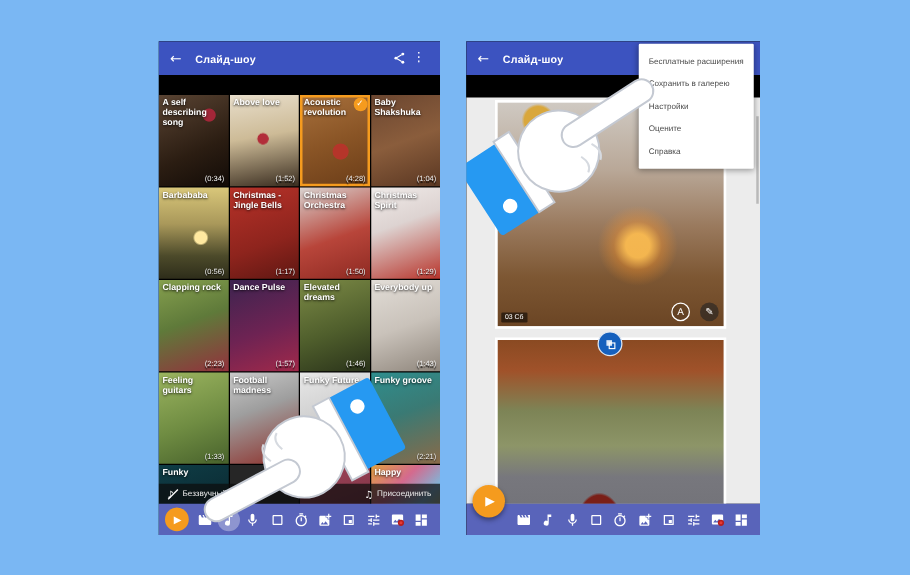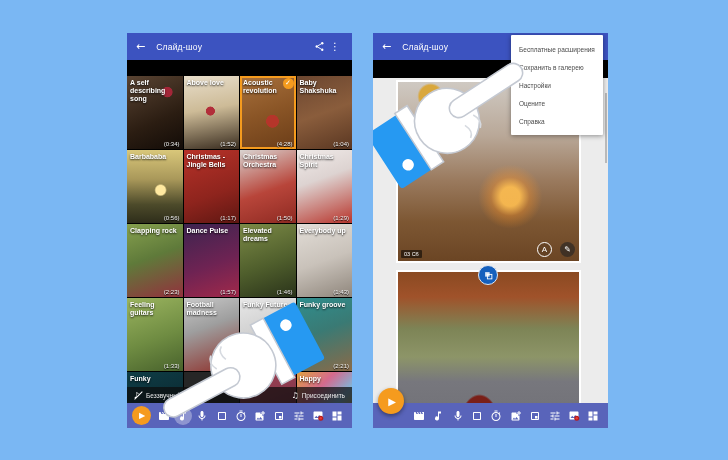--- a/index.html
+++ b/index.html
@@ -9,21 +9,21 @@
     font-family:"Liberation Sans", sans-serif;
   }
   .glyph{font-family:"DejaVu Sans", sans-serif;}
   .phone{position:absolute;top:33px;height:395px;background:#000;overflow:hidden;}
   .phone.left{left:127px;width:225px;}
   .phone.right{left:373px;width:235px;}
 
   
   .appbar{height:27px;background:#3c53c0;display:flex;align-items:center;color:#fff;padding:0 9px;position:relative;z-index:2;}
   .appbar .back{font-size:11px;margin-right:11px;}
-  .appbar .title{font-size:8.5px;font-weight:normal;letter-spacing:.2px;}
+  .appbar .title{font-size:8.5px;font-weight:bold;letter-spacing:.2px;}
   .appbar .sp{flex:1;}
   .appbar .abicon{width:16px;display:flex;justify-content:center;align-items:center;}
   .appbar .dots{font-size:10px;}
   .blackstrip{background:#000;}
   .left .blackstrip{height:16px;}
   .right .blackstrip{height:18px;}
 
   
   .grid{position:relative;height:327px;background:#000;display:grid;grid-template-columns:repeat(4,1fr);gap:1px;grid-auto-rows:73px;overflow:hidden;}
   .tile{position:relative;overflow:hidden;}

